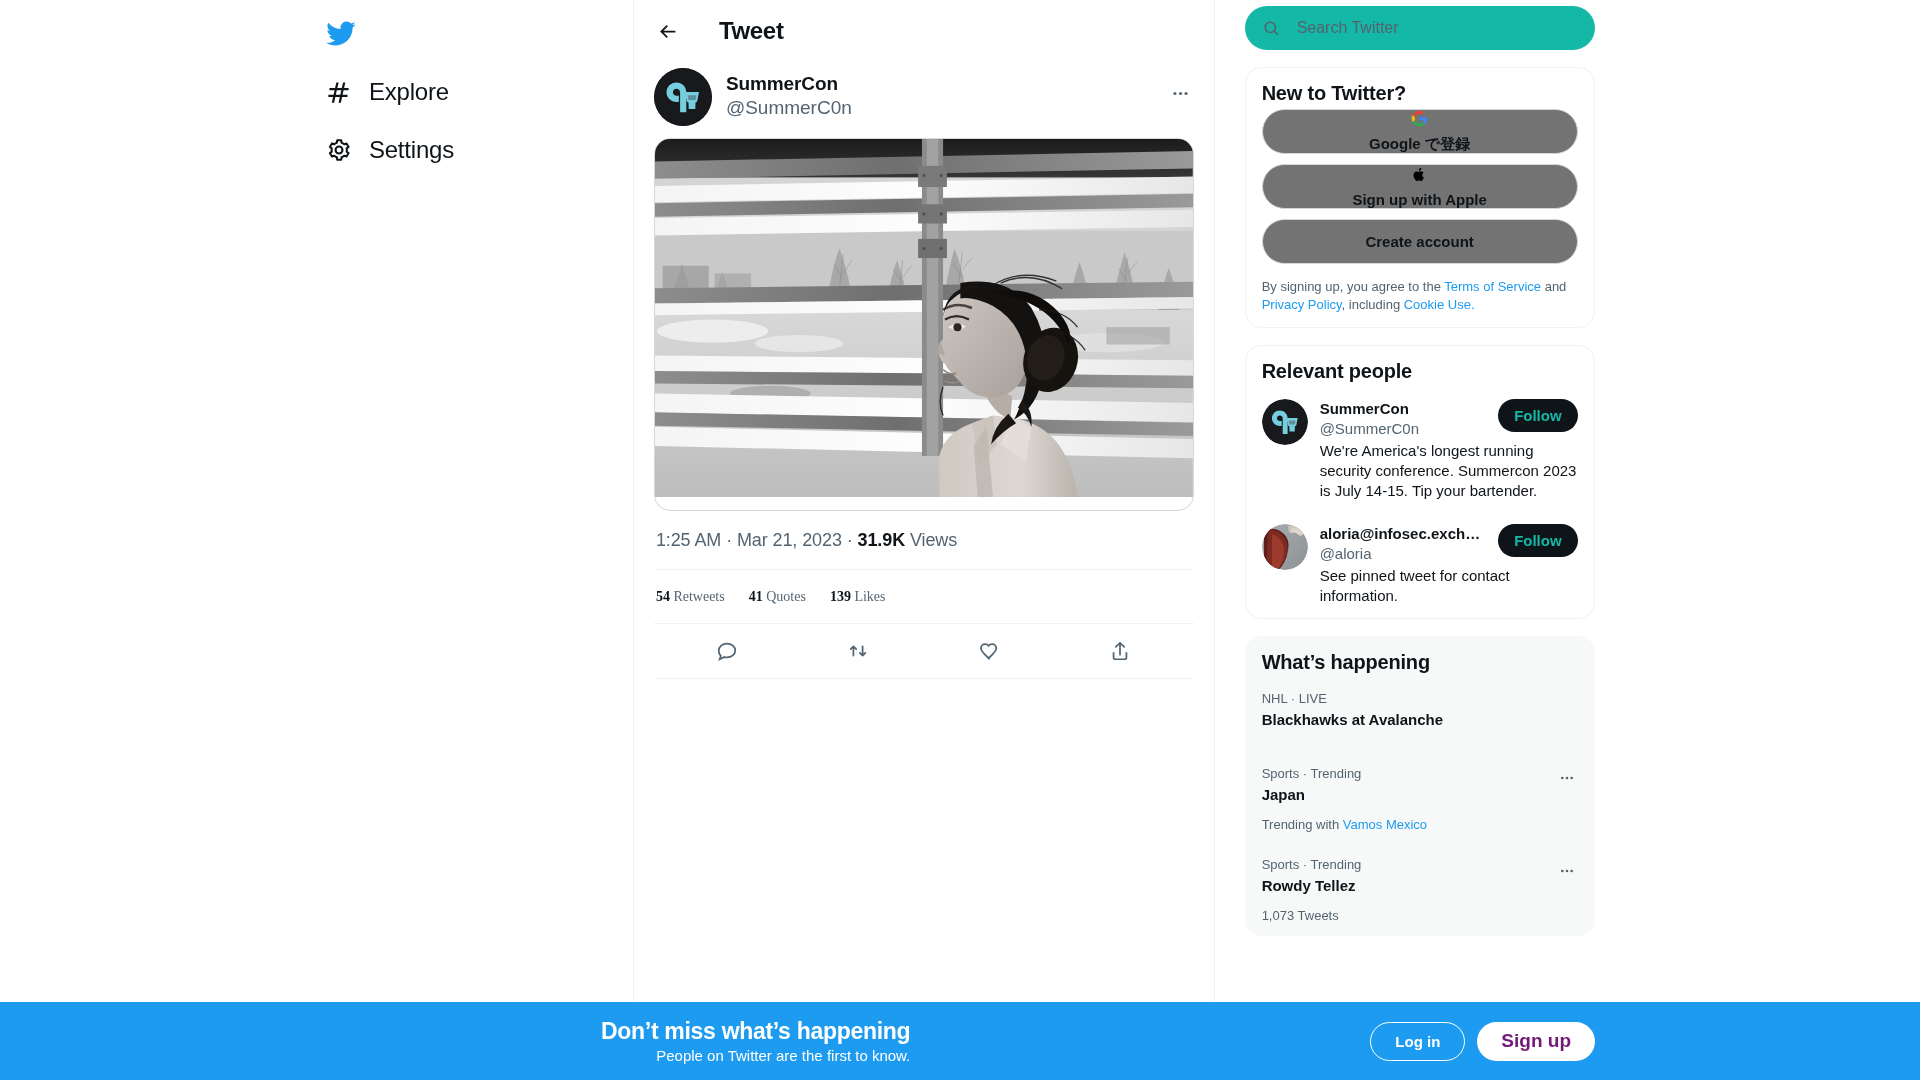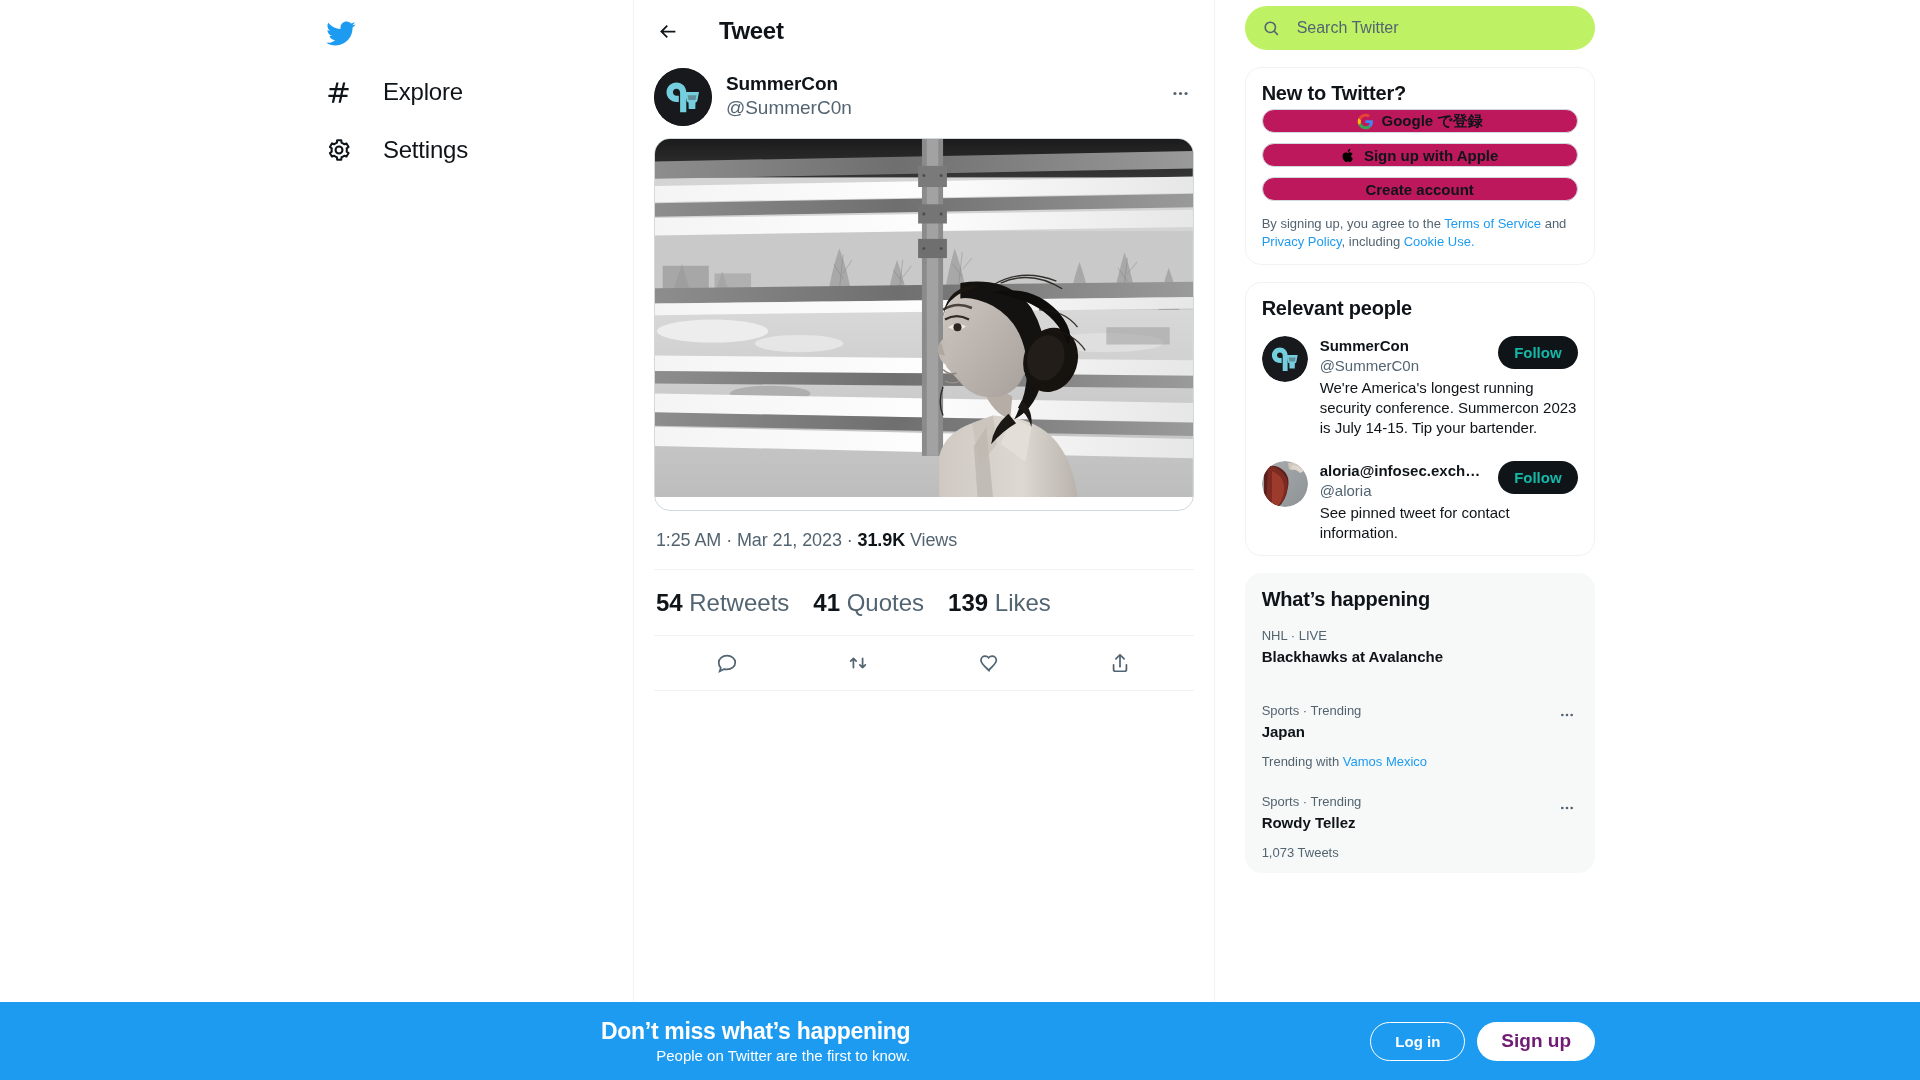--- a/index.html
+++ b/index.html
@@ -9,21 +9,21 @@
     font-family: "Liberation Sans", "DejaVu Sans", sans-serif;
     color: #0f1419;
     overflow: hidden;
   }
   .app { position: relative; width: 1920px; height: 1080px; display: flex; }
 
   
   .left-rail { width: 603px; display: flex; justify-content: flex-end; padding-right: 24px; }
   .left-inner { width: 260px; padding-top: 4px; }
   .logo-wrap { width: 59px; height: 59px; display: flex; align-items: center; justify-content: center; border-radius: 50%; }
-  .nav-item { display: flex; align-items: center; gap: 28px; height: 58px; padding: 0 14px 0 12px;
+  .nav-item { display: flex; align-items: center; gap: 14px; height: 58px; padding: 0 14px 0 12px;
               border-radius: 999px; width: max-content; cursor: pointer; }
   .nav-ico { width: 32px; height: 32px; display: flex; align-items: center; justify-content: center; flex: none; }
   .nav-label { font-size: 24px; line-height: 1; letter-spacing: -0.2px; color: #0f1419; }
 
   
   .center { width: 590px; border-left: 1px solid #eff3f4; border-right: 1px solid #eff3f4; background: #fff;
             display: flex; flex-direction: column; margin-left: 38px; }
   .center-head { height: 62px; display: flex; align-items: center; gap: 33px; padding: 0 20px; flex: none; }
   .back-btn { width: 36px; height: 36px; border-radius: 50%; display: flex; align-items: center; justify-content: center;
               cursor: pointer; margin-left: -4px; }
@@ -42,46 +42,46 @@
   .mention { color: #1d9bf0; text-decoration: none; cursor: pointer; }
 
   .media { width: 100%; border-radius: 16px; overflow: hidden; border: 1px solid #cfd9de; position: relative;
            height: 373px; cursor: pointer; }
   .photo { position: absolute; inset: 0; }
 
   .meta-row { font-size: 18px; color: #536471; padding: 19px 2px 18px 2px; letter-spacing: -0.1px; }
   .meta-row b { color: #0f1419; font-weight: bold; }
   .divider { height: 1px; background: #eff3f4; }
 
-  .stats-row { display: flex; gap: 24px; font-size: 24px; color: #536471; padding: 19px 2px 18px 2px; }
+  .stats-row { display: flex; gap: 24px; font-size: 14px; color: #536471; padding: 19px 2px 18px 2px; font-family: Liberation Serif, serif; }
   .stats-row .stat { cursor: pointer; }
   .stats-row b { color: #0f1419; font-weight: bold; }
 
   .actions { display: flex; justify-content: space-around; align-items: center; height: 54px; padding: 0 8px; }
   .act { width: 44px; height: 44px; border-radius: 50%; display: flex; align-items: center; justify-content: center;
          color: #536471; cursor: pointer; }
 
   
   .right { width: 715px; padding: 0 0 0 30px; }
   .right-inner { width: 350px; padding-top: 6px; }
 
-  .searchbox { display: flex; align-items: center; gap: 16px; height: 44px; background: #bef264; border-radius: 999px;
+  .searchbox { display: flex; align-items: center; gap: 16px; height: 44px; background: #14b8a6; border-radius: 999px;
                padding: 0 16px; border: 1px solid transparent; }
   .search-input { border: none; outline: none; background: transparent; font-size: 16px; color: #0f1419;
                   font-family: inherit; width: 100%; }
   .search-input::placeholder { color: #536471; }
 
   .card { border: 1px solid #eff3f4; border-radius: 16px; margin-top: 17px; overflow: hidden; }
   .card.grey { background: #f7f9f9; border-color: #f7f9f9; }
   .card-title { font-size: 20px; font-weight: bold; letter-spacing: -0.2px; padding: 14px 16px 4px 16px; }
   .card-sub { font-size: 15px; color: #0f1419; padding: 0 16px 12px 16px; line-height: 1.3; }
 
-  .btn-pill { display: flex; align-items: center; justify-content: center; gap: 8px; height: 24px;
+  .btn-pill { display: flex; align-items: center; justify-content: center; gap: 8px; height: 45px;
               border: 1px solid #cfd9de; border-radius: 999px; margin: 0 16px 10px 16px; font-size: 15px;
-              font-weight: bold; cursor: pointer; background: #be185d; color: #0f1419; }
+              font-weight: bold; cursor: pointer; background: #737373; color: #0f1419; flex-direction: column; }
   .legal { font-size: 13px; color: #536471; line-height: 1.35; padding: 4px 16px 14px 16px; }
   .legal a { color: #1d9bf0; text-decoration: none; cursor: pointer; }
 
   .person { display: flex; align-items: flex-start; gap: 12px; padding: 12px 16px; cursor: pointer; }
   .p-avatar { width: 46px; height: 46px; border-radius: 50%; flex: none; overflow: hidden; position: relative; }
   .p-body { flex: 1; min-width: 0; }
   .p-namerow { display: flex; align-items: flex-start; gap: 10px; }
   .p-names { flex: 1; min-width: 0; }
   .p-name { font-size: 15px; font-weight: bold; line-height: 1.3; white-space: nowrap; overflow: hidden; text-overflow: ellipsis; }
   .p-handle { font-size: 15px; color: #536471; line-height: 1.3; }

